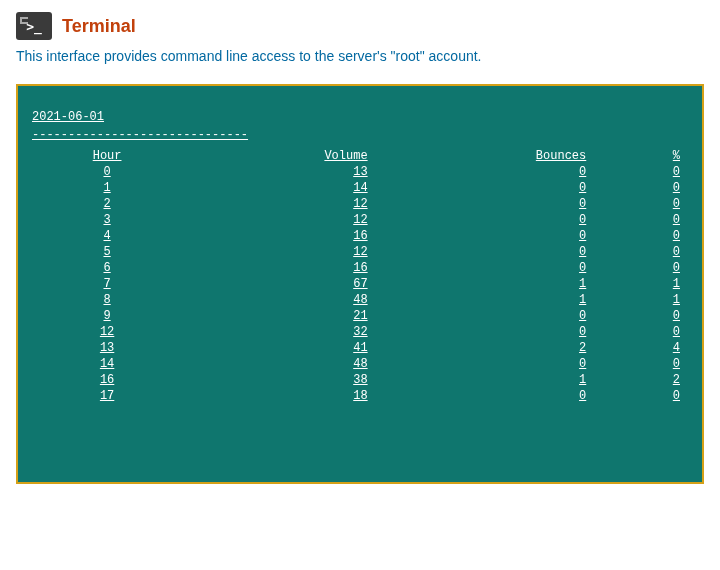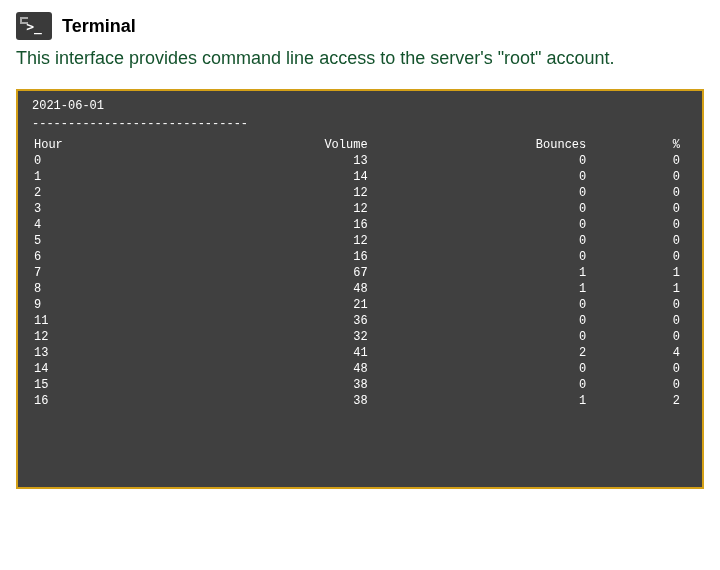--- a/index.html
+++ b/index.html
@@ -47,38 +47,39 @@
     .terminal-icon-prompt {
       color: #fff;
       font-family: monospace;
       font-size: 13px;
       font-weight: bold;
     }
 
     .app-title {
       font-size: 18px;
       font-weight: bold;
-      color: #000000;
+      color: #c2410c;
     }
 
     .subtitle {
       padding: 2px 16px 12px 16px;
-      color: #14532d;
-      font-size: 18px;
+      color: #0369a1;
+      font-size: 14px;
     }
 
     .terminal-container {
       margin: 8px 16px 16px 16px;
-      background: #404040;
+      background: #0f766e;
       border: 2px solid #d4a017;
-      padding: 8px 14px;
+      padding: 24px 14px;
       min-height: 400px;
       font-family: 'Courier New', Courier, monospace;
       font-size: 12px;
       color: #ffffff;
+      text-decoration: underline;
     }
 
     .term-date {
       margin-bottom: 4px;
     }
 
     .term-separator {
       margin-bottom: 6px;
       color: #ffffff;
     }
@@ -91,21 +92,21 @@
     .term-table th, .term-table td {
       text-align: right;
       padding: 1px 8px 1px 0;
       font-family: 'Courier New', Courier, monospace;
       font-size: 12px;
       color: #ffffff;
       font-weight: normal;
     }
 
     .term-table th:first-child, .term-table td:first-child {
-      text-align: left;
+      text-align: center;
       padding-left: 2px;
       min-width: 50px;
     }
 
     .term-table th:nth-child(2), .term-table td:nth-child(2) {
       min-width: 60px;
     }
 
     .term-table th:nth-child(3), .term-table td:nth-child(3) {
       min-width: 70px;
@@ -196,50 +197,44 @@
           <td>1</td>
           <td>1</td>
         </tr>
         <tr>
           <td>9</td>
           <td>21</td>
           <td>0</td>
           <td>0</td>
         </tr>
         <tr>
-          <td>11</td>
-          <td>36</td>
-          <td>0</td>
-          <td>0</td>
-        </tr>
-        <tr>
           <td>12</td>
           <td>32</td>
           <td>0</td>
           <td>0</td>
         </tr>
         <tr>
           <td>13</td>
           <td>41</td>
           <td>2</td>
           <td>4</td>
         </tr>
         <tr>
           <td>14</td>
           <td>48</td>
           <td>0</td>
           <td>0</td>
         </tr>
         <tr>
-          <td>15</td>
-          <td>38</td>
-          <td>0</td>
-          <td>0</td>
-        </tr>
-        <tr>
           <td>16</td>
           <td>38</td>
           <td>1</td>
           <td>2</td>
+        </tr>
+        <tr>
+          <td>17</td>
+          <td>18</td>
+          <td>0</td>
+          <td>0</td>
         </tr>
       </tbody>
   </table>
 </div>
 
 </body></html>

